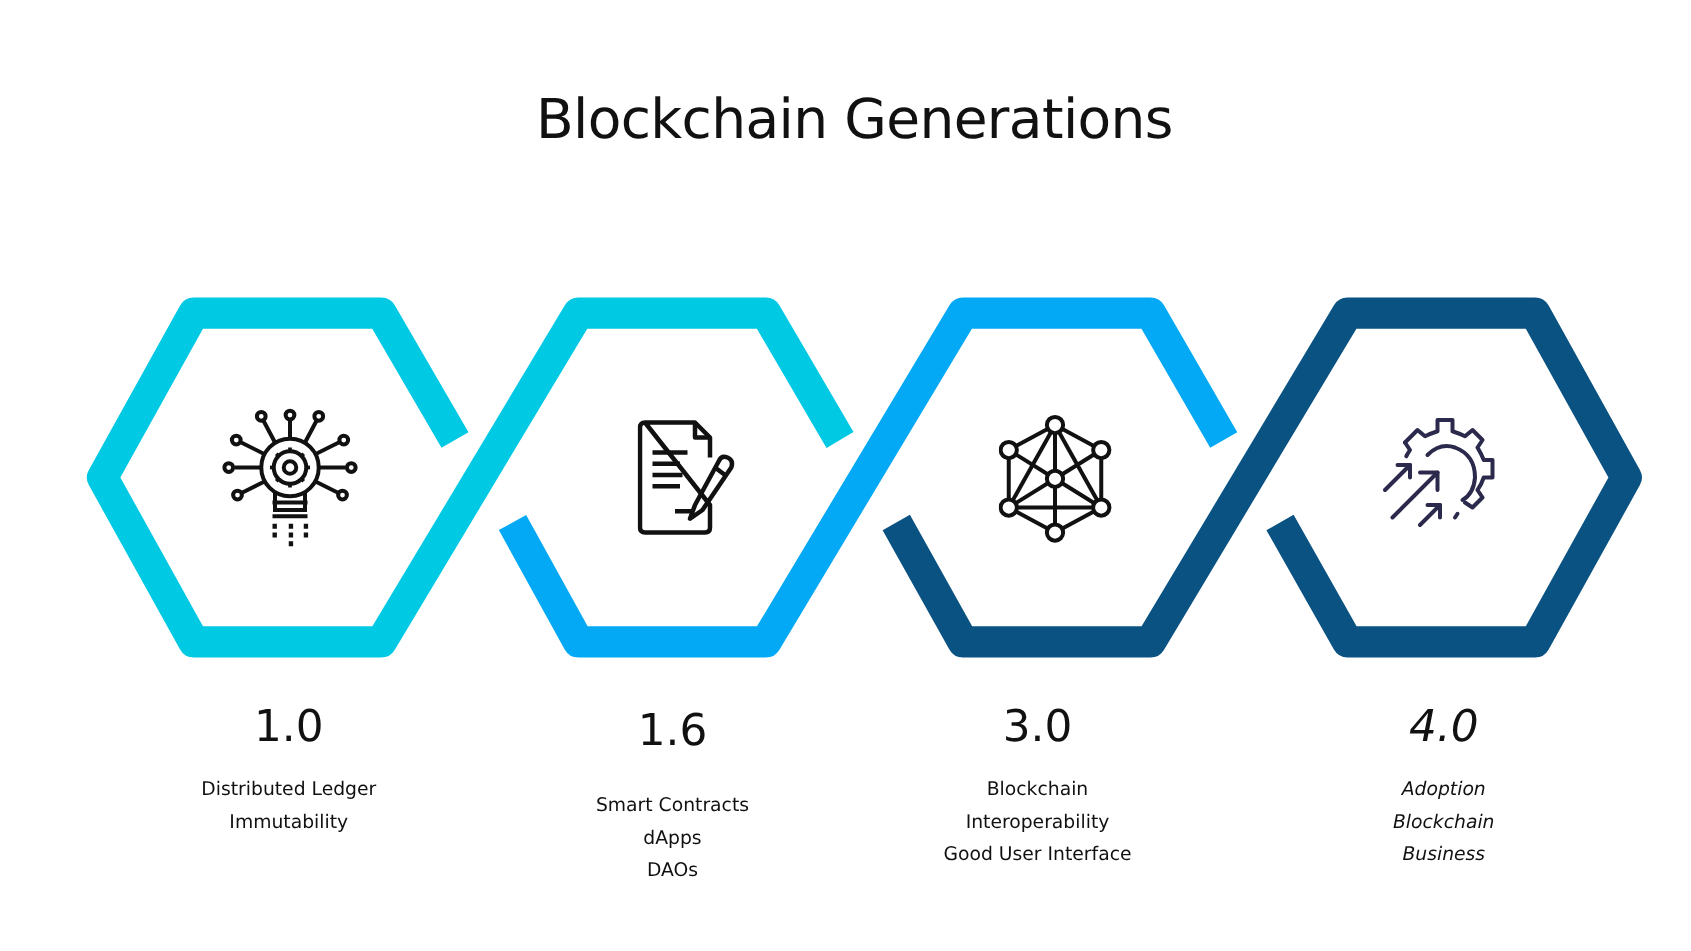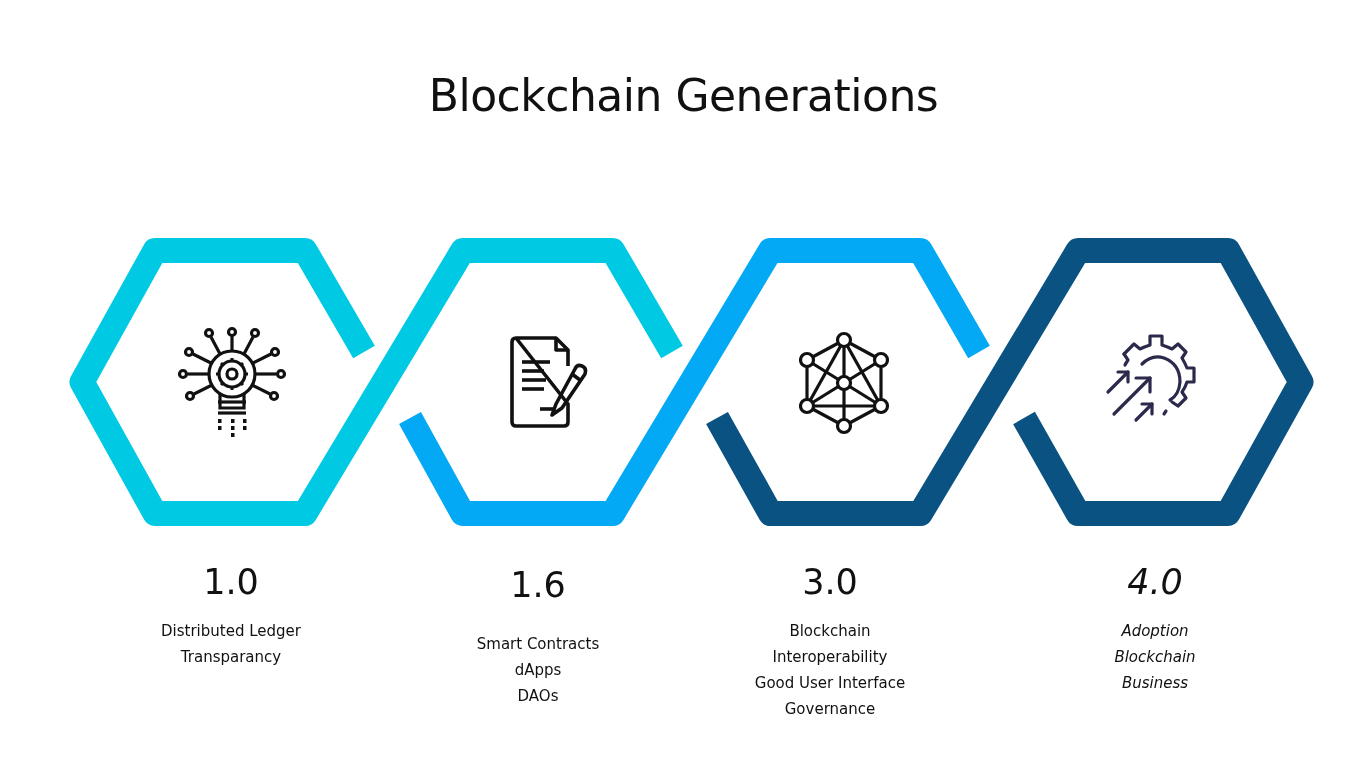--- a/index.html
+++ b/index.html
@@ -132,40 +132,39 @@
       <polyline points="32,46 46,46 46,60"></polyline>
     <line x1="32" y1="88" x2="48" y2="72"></line>
       <polyline points="38,72 48,72 48,82"></polyline>
   </g>
 </svg>
 
 <div class="gen" style="left:101px;">
   <div class="ver">1.0</div>
   <ul>
     <li>Distributed Ledger</li>
-    <li>Transparancy</li>
+    <li>Immutability</li>
   </ul>
 </div>
 
 <div class="gen" style="left:408px; top:563px;">
   <div class="ver">1.6</div>
   <ul style="margin-top:24px;">
     <li>Smart Contracts</li>
     <li>dApps</li>
     <li>DAOs</li>
   </ul>
 </div>
 
 <div class="gen" style="left:700px;">
   <div class="ver">3.0</div>
   <ul>
     <li>Blockchain</li>
     <li>Interoperability</li>
     <li>Good User Interface</li>
-    <li>Governance</li>
   </ul>
 </div>
 
 <div class="gen" style="left:1025px;font-style:italic;">
   <div class="ver">4.0</div>
   <ul>
     <li>Adoption</li>
     <li>Blockchain</li>
     <li>Business</li>
   </ul>

